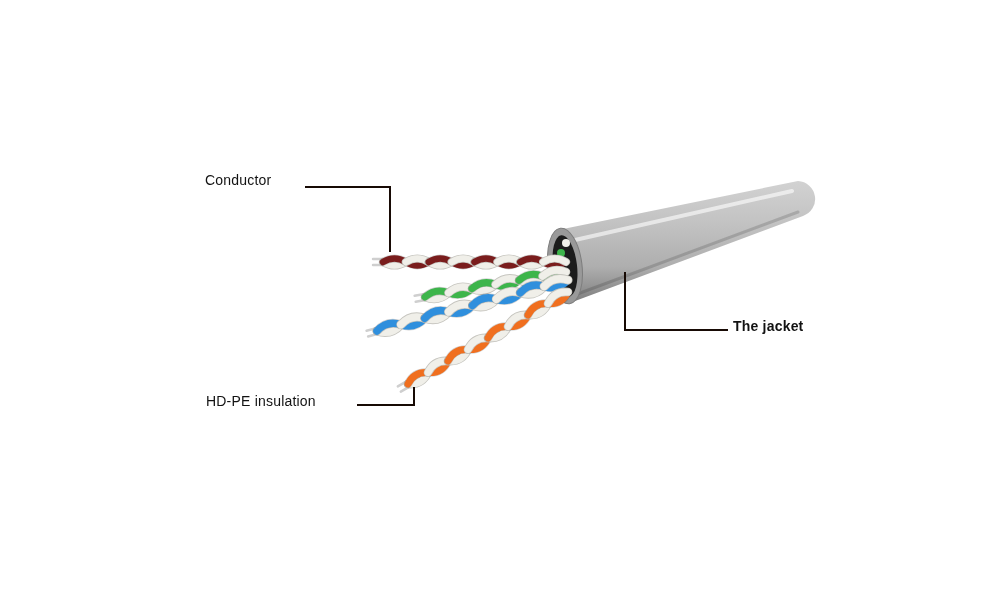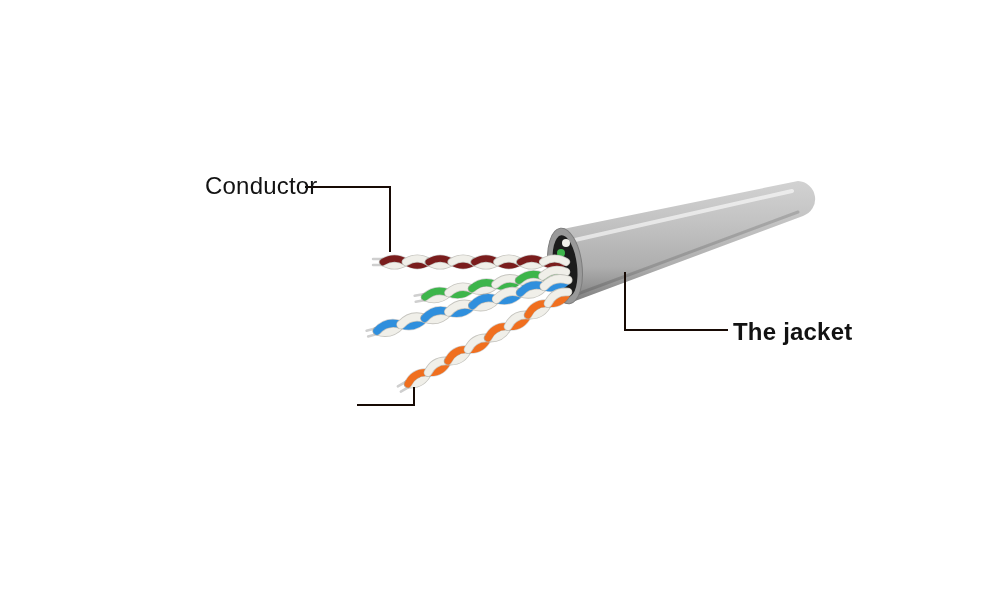--- a/index.html
+++ b/index.html
@@ -15,21 +15,21 @@
     position:relative;
     width:1000px;
     height:600px;
   }
   .stage svg{
     position:absolute;
     left:0;top:0;
   }
   .diagram-label{
     position:absolute;
-    font-size:24px;
+    font-size:14px;
     color:var(--label-text,#111);
     white-space:nowrap;
     letter-spacing:.2px;
   }
   .label-conductor{left:205px;top:172px;}
   .label-insulation{left:206px;top:393px;}
   .label-jacket{left:733px;top:318px;font-weight:bold;}
 </style>
 </head>
 <body>
@@ -197,16 +197,17 @@
         </g>
       </g>
 
     <polyline points="305,187 390,187 390,252" fill="none" stroke="var(--leader-line,#170a04)" stroke-width="2"></polyline>
     <polyline points="357,405 414,405 414,387" fill="none" stroke="var(--leader-line,#170a04)" stroke-width="2"></polyline>
     <polyline points="728,330 625,330 625,272" fill="none" stroke="var(--leader-line,#170a04)" stroke-width="2"></polyline>
   </svg>
 
   <div class="diagram-label label-conductor">Conductor</div>
 
+  <div class="diagram-label label-insulation">HD-PE insulation</div>
 
   <div class="diagram-label label-jacket">The jacket</div>
 
 </div>
 
 </body></html>

